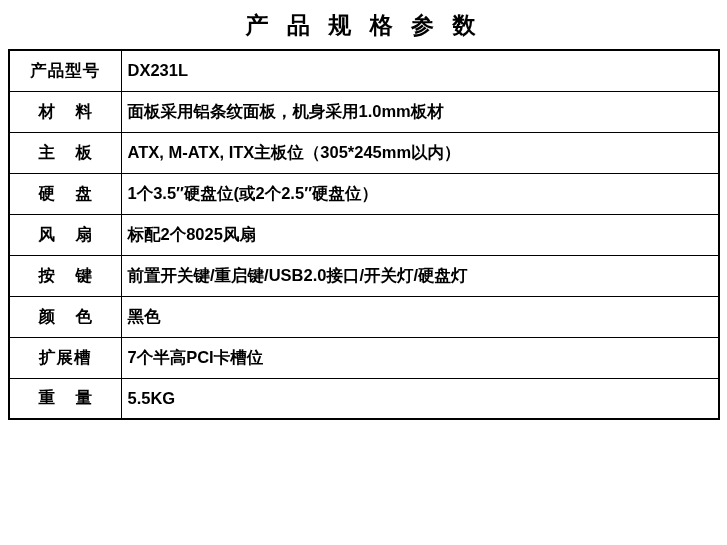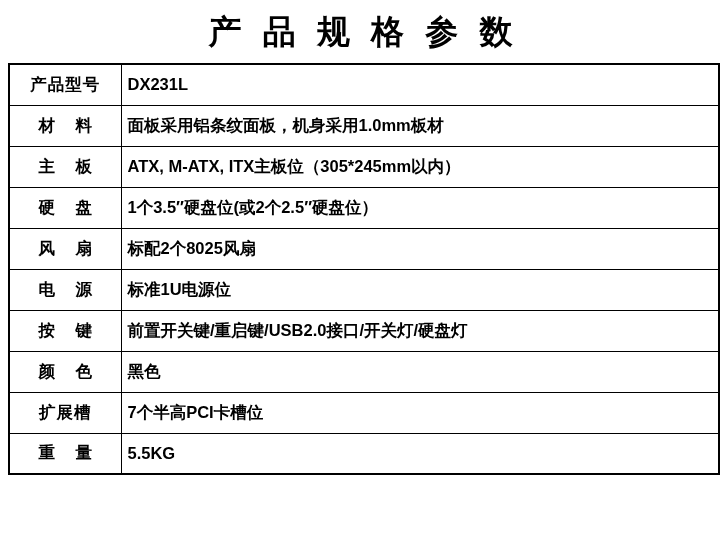--- a/index.html
+++ b/index.html
@@ -16,21 +16,21 @@
   }
   .page {
     width: 727px;
     height: 545px;
     position: relative;
     background: #ffffff;
     box-sizing: border-box;
   }
   .title {
     text-align: center;
-    font-size: 33px;
+    font-size: 23px;
     font-weight: bold;
     letter-spacing: 6px;
     padding-top: 10px;
     padding-bottom: 8px;
     color: #000;
   }
   table.spec {
     border-collapse: collapse;
     width: 712px;
     margin-left: 8px;
@@ -90,24 +90,20 @@
         </tr>
         <tr>
           <td class="label spaced">硬  盘</td>
           <td class="value">1个3.5″硬盘位(或2个2.5″硬盘位）</td>
         </tr>
         <tr>
           <td class="label spaced">风  扇</td>
           <td class="value">标配2个8025风扇</td>
         </tr>
         <tr>
-          <td class="label spaced">电  源</td>
-          <td class="value">标准1U电源位</td>
-        </tr>
-        <tr>
           <td class="label spaced">按  键</td>
           <td class="value">前置开关键/重启键/USB2.0接口/开关灯/硬盘灯</td>
         </tr>
         <tr>
           <td class="label spaced">颜  色</td>
           <td class="value">黑色</td>
         </tr>
         <tr>
           <td class="label">扩展槽</td>
           <td class="value">7个半高PCI卡槽位</td>

